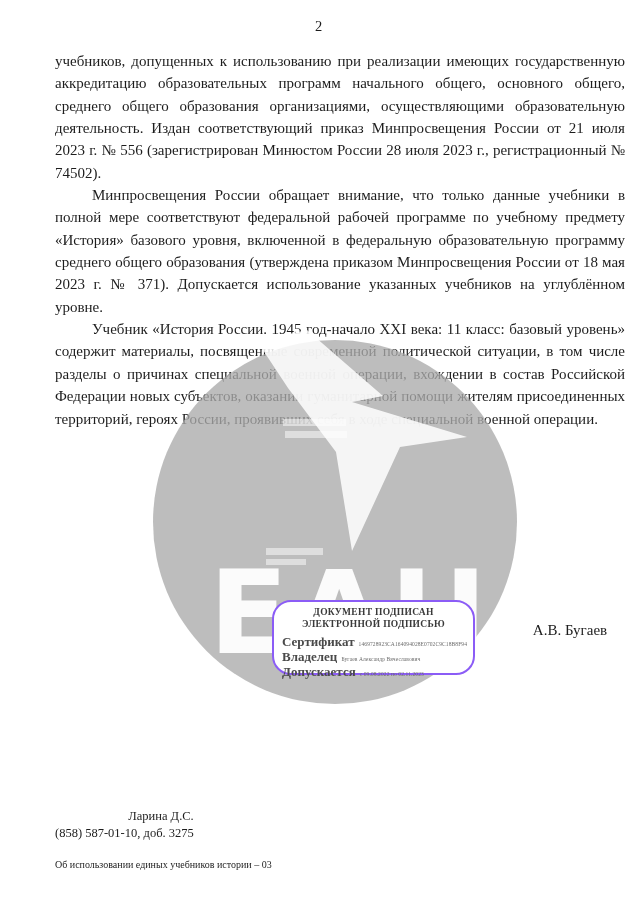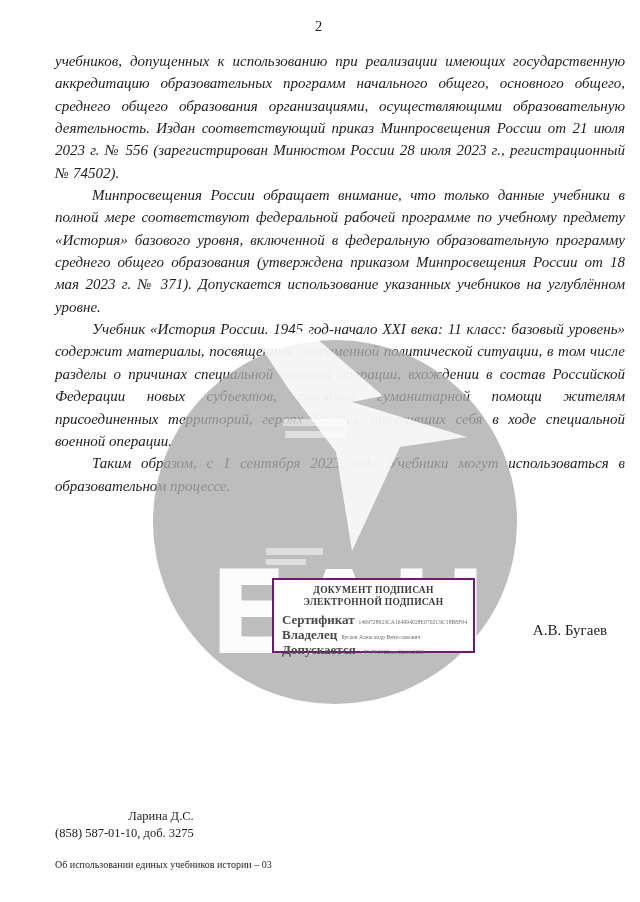--- a/index.html
+++ b/index.html
@@ -22,39 +22,39 @@
   }
   .body-text {
     position: absolute;
     left: 55px;
     top: 50px;
     width: 570px;
     font-size: 15px;
     line-height: 22.35px;
     text-align: justify;
   }
-  .body-text p { margin: 0; font-style: italic; }
+  .body-text p { margin: 0; }
   .body-text p.indent { text-indent: 37px; }
 
   .watermark-layer {
     position: absolute;
     left: 0; top: 0;
     width: 640px; height: 902px;
     z-index: 2;
     pointer-events: none;
   }
 
   .stamp {
     position: absolute;
     left: 272px;
-    top: 578px;
+    top: 600px;
     width: 199px;
     height: 71px;
-    border: 2px solid #701a75;
-    border-radius: 0;
+    border: 2px solid #8b5cf6;
+    border-radius: 19px;
     background: #ffffff;
     z-index: 3;
     box-sizing: content-box;
   }
   .stamp-title {
     margin-top: 5px;
     text-align: center;
     font-weight: bold;
     font-size: 9.5px;
     line-height: 11.5px;
@@ -100,39 +100,38 @@
 <body>
 
 <div class="page">
 
   <div class="page-number">2</div>
 
   <div class="body-text">
     <p>учебников, допущенных к использованию при реализации имеющих государственную аккредитацию образовательных программ начального общего, основного общего, среднего общего образования организациями, осуществляющими образовательную деятельность. Издан соответствующий приказ Минпросвещения России от 21 июля 2023 г. № 556 (зарегистрирован Минюстом России 28 июля 2023 г., регистрационный № 74502).</p>
     <p class="indent">Минпросвещения России обращает внимание, что только данные учебники в полной мере соответствуют федеральной рабочей программе по учебному предмету «История» базового уровня, включенной в федеральную образовательную программу среднего общего образования (утверждена приказом Минпросвещения России от 18 мая 2023 г. № 371). Допускается использование указанных учебников на углублённом уровне.</p>
     <p class="indent">Учебник «История России. 1945 год-начало XXI века: 11 класс: базовый уровень» содержит материалы, посвященные современной политической ситуации, в том числе разделы о причинах специальной военной операции, вхождении в состав Российской Федерации новых субъектов, оказании гуманитарной помощи жителям присоединенных территорий, героях России, проявивших себя в ходе специальной военной операции.</p>
-    <p class="indent">Таким образом, с 1 сентября 2023 года Учебники могут использоваться в образовательном процессе.</p>
   </div>
 
   <svg class="watermark-layer" width="640" height="902" viewBox="0 0 640 902" xmlns="http://www.w3.org/2000/svg">
     <circle cx="335" cy="522" r="182" fill="#ababab" fill-opacity="0.78"></circle>
     <polygon points="257,341 307,330 383,396 352,402 467,437 400,447 352,551 336,452 288,388" fill="#ffffff" fill-opacity="0.85"></polygon>
     <g fill="#ffffff" fill-opacity="0.5">
       <rect x="283" y="419" width="63" height="7"></rect>
       <rect x="285" y="431" width="62" height="7"></rect>
       <rect x="266" y="548" width="57" height="7"></rect>
       <rect x="266" y="559" width="40" height="6"></rect>
     </g>
     <text x="351" y="653" text-anchor="middle" font-family="DejaVu Sans, sans-serif" font-size="116" font-weight="bold" letter-spacing="6" fill="#ffffff" fill-opacity="0.93">ЕАН</text>
   </svg>
 
   <div class="stamp">
     <div class="stamp-title">
       <div>ДОКУМЕНТ ПОДПИСАН</div>
-      <div>ЭЛЕКТРОННОЙ ПОДПИСАН</div>
+      <div>ЭЛЕКТРОННОЙ ПОДПИСЬЮ</div>
     </div>
     <div class="stamp-rows">
       <div class="stamp-row">
         <span class="stamp-label">Сертификат</span>
         <span class="stamp-value">1469728923CA164094028E0702C9C18B8F94B37D</span>
       </div>
       <div class="stamp-row">
         <span class="stamp-label">Владелец</span>
         <span class="stamp-value">Бугаев Александр Вячеславович</span>
       </div>

